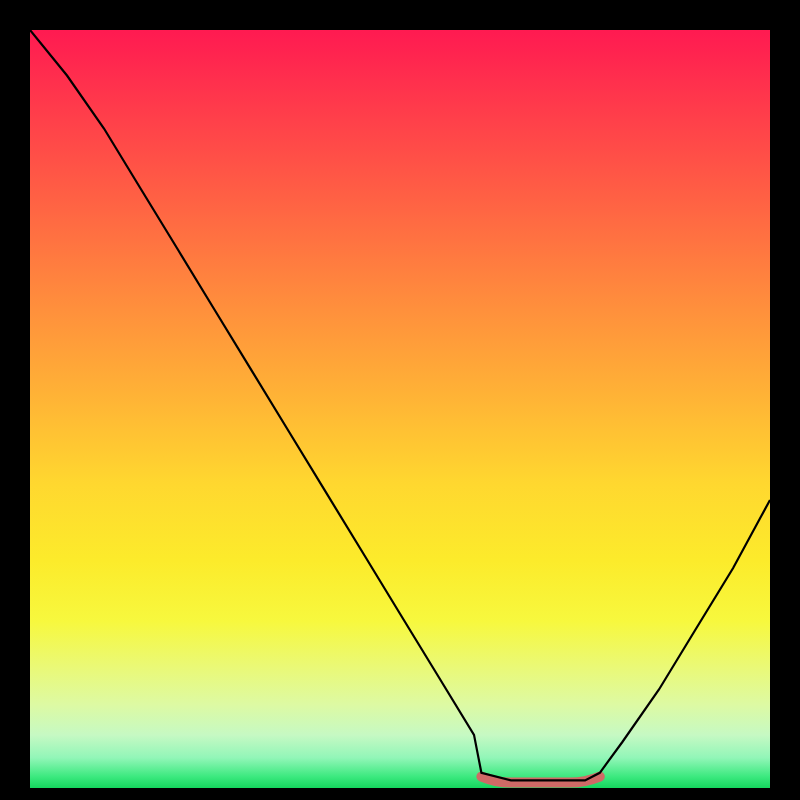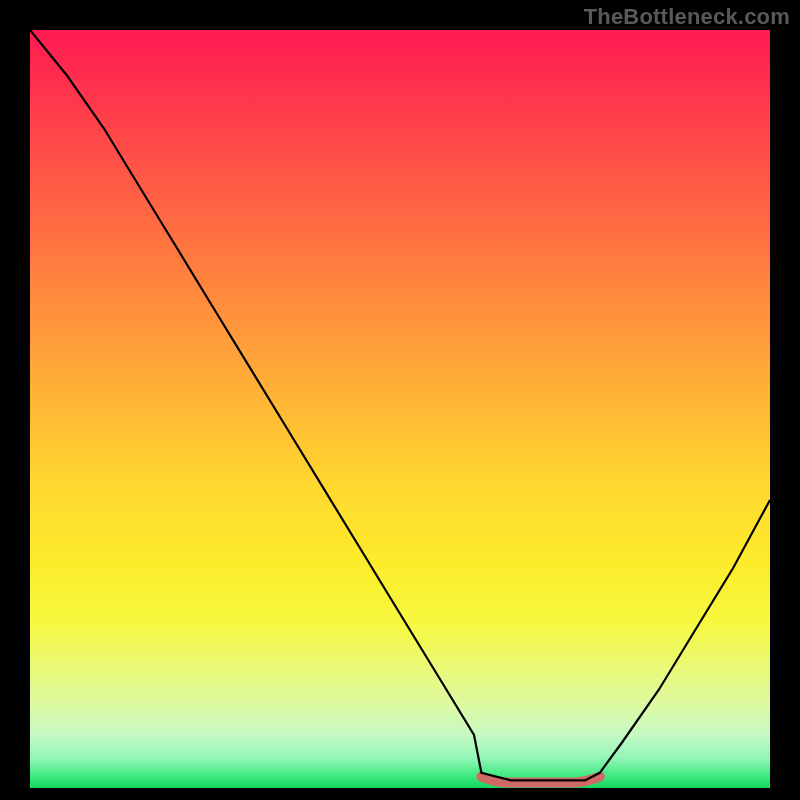--- a/index.html
+++ b/index.html
@@ -77,21 +77,20 @@
     stroke: #cf6a66;
     stroke-width: 10;
     stroke-linecap: round;
   }
 </style>
 </head>
 <body>
 
 <div class="wrap">
 
-  <div class="watermark">TheBottleneck.com</div>
 
   <div class="panel">
     <div class="grad"></div>
 
     <svg class="overlay" viewBox="0 0 740 758" preserveAspectRatio="none">
 
       <path id="hlPath" class="highlight" d="M451.4 746.6 Q466.2 752.6 481.0 752.6 L510.6 752.6 L540.2 752.6 Q555.0 752.6 569.8 746.6"></path>
 
       <path id="curvePath" class="curve" d="M0.0 0.0 L37.0 45.5 L74.0 98.5 L111.0 159.2 L148.0 219.8 L185.0 280.5 L222.0 341.1 L259.0 401.7 L296.0 462.4 L333.0 523.0 L370.0 583.7 L407.0 644.3 L444.0 704.9 L451.4 742.8 L481.0 750.4 L518.0 750.4 L555.0 750.4 L569.8 742.8 L592.0 712.5 L629.0 659.5 L666.0 598.8 L703.0 538.2 L740.0 470.0"></path>
     </svg>

